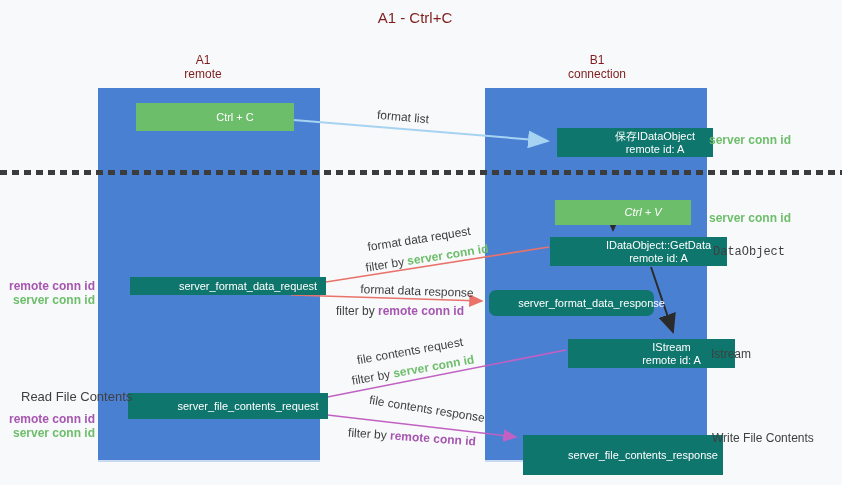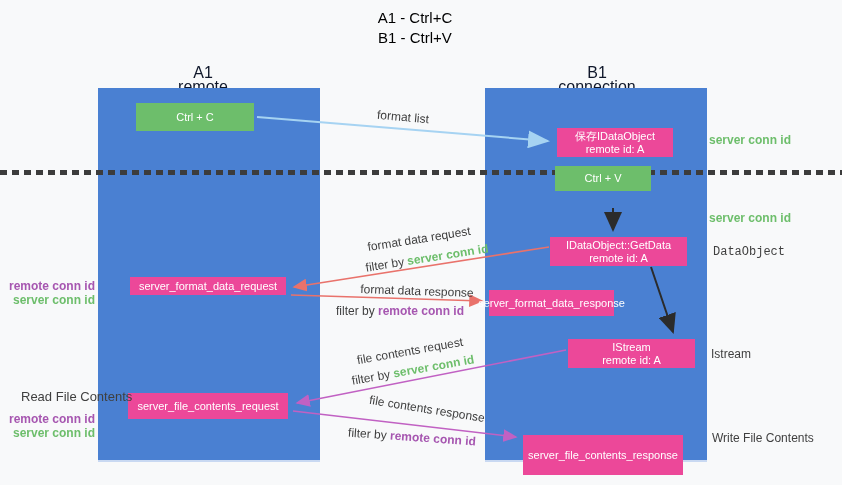--- a/index.html
+++ b/index.html
@@ -7,64 +7,64 @@
     font-family:"Liberation Sans","DejaVu Sans",sans-serif;
     background:#f8f9fa;
   }
   .canvas{
     position:relative;width:842px;height:485px;
     background:#f8f9fa;overflow:hidden;
     color:#3f3f3f;
   }
   .title{
     position:absolute;left:330px;top:8px;width:170px;
-    text-align:center;font-size:15px;line-height:20px;color:#000000;
+    text-align:center;font-size:15px;line-height:20px;color:#7f1d1d;
   }
   .colhead{
-    position:absolute;top:66px;width:120px;text-align:center;
-    font-size:16px;line-height:14px;color:#0f172a;
+    position:absolute;top:53px;width:120px;text-align:center;
+    font-size:12px;line-height:14px;color:#7f1d1d;
   }
   .colhead.left{left:143px;}
   .colhead.right{left:537px;}
   .column{
     position:absolute;top:88px;height:372px;width:222px;
     background:#4a80d2;border-bottom:2px solid #c9d9f2;z-index:1;
   }
   .column.left{left:98px;}
   .column.right{left:485px;}
   .dotted{
     position:absolute;left:0;top:170px;width:842px;height:5px;z-index:2;
     background:repeating-linear-gradient(90deg,#3c3c3c 0 7px,transparent 7px 12px);
   }
   svg.arrows{position:absolute;left:0;top:0;z-index:3;pointer-events:none;}
   .node{
     position:absolute;z-index:4;display:flex;flex-direction:column;
     align-items:center;justify-content:center;
     color:#ffffff;font-size:11px;line-height:13px;text-align:center;
     white-space:nowrap;
+    padding-left:40px;
   }
   .node.green{background:#6dbe6b;}
-  .node.orange{background:#ec4899;}
+  .node.orange{background:#0f766e;}
   .lbl{
     position:absolute;z-index:5;font-size:12px;color:#3f3f3f;
     white-space:nowrap;transform:translate(-50%,-50%);
   }
   .green-t{color:#6dbe6b;font-weight:bold;}
   .purple-t{color:#a656b0;font-weight:bold;}
   .side{position:absolute;z-index:5;font-size:12px;white-space:nowrap;}
   .side.stack{line-height:14px;text-align:right;}
 </style>
 </head>
 <body>
 
 <div class="canvas">
 
   <div class="title">
     <div>A1 - Ctrl+C</div>
-    <div>B1 - Ctrl+V</div>
   </div>
 
   <div class="colhead left">
     <div>A1</div>
     <div>remote</div>
   </div>
   <div class="colhead right">
     <div>B1</div>
     <div>connection</div>
   </div>
@@ -100,34 +100,34 @@
 
   <div class="node green" style="left:136px;top:103px;width:118px;height:28px;">
     <span>Ctrl + C</span>
   </div>
 
   <div class="node orange" style="left:557px;top:128px;width:116px;height:29px;">
     <span>保存IDataObject</span>
     <span>remote id: A</span>
   </div>
 
-  <div class="node green" style="left:555px;top:166px;width:96px;height:25px;">
+  <div class="node green" style="left:555px;top:200px;width:96px;height:25px;font-style:italic;">
     <span>Ctrl + V</span>
   </div>
 
   <div class="node orange" style="left:550px;top:237px;width:137px;height:29px;">
     <span>IDataObject::GetData</span>
     <span>remote id: A</span>
   </div>
 
   <div class="node orange" style="left:130px;top:277px;width:156px;height:18px;">
     <span>server_format_data_request</span>
   </div>
 
-  <div class="node orange" style="left:489px;top:290px;width:125px;height:26px;">
+  <div class="node orange" style="left:489px;top:290px;width:125px;height:26px;border-radius:7px;">
     <span>server_format_data_response</span>
   </div>
 
   <div class="node orange" style="left:568px;top:339px;width:127px;height:29px;">
     <span>IStream</span>
     <span>remote id: A</span>
   </div>
 
   <div class="node orange" style="left:128px;top:393px;width:160px;height:26px;">
     <span>server_file_contents_request</span>

